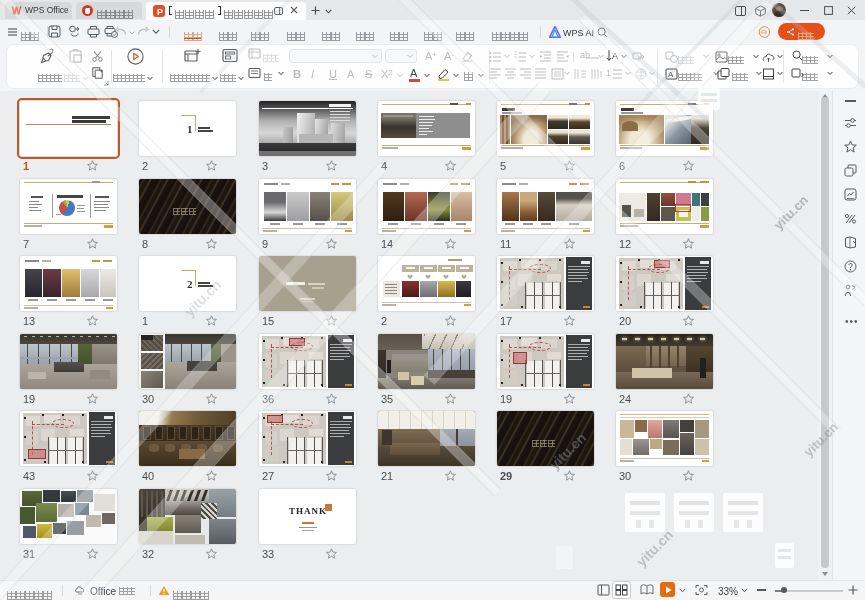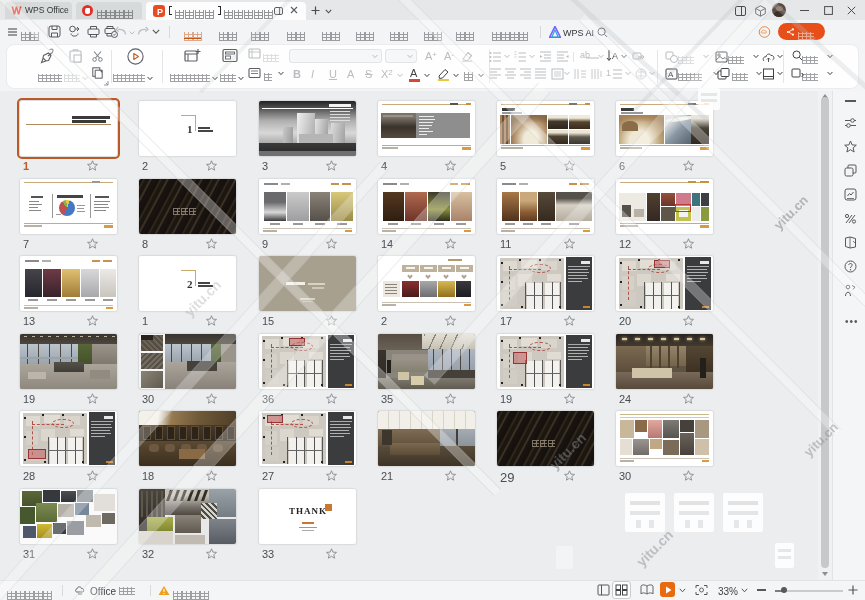--- a/index.html
+++ b/index.html
@@ -1076,21 +1076,21 @@
     <div class="abs" style="left:69px;top:1px;width:26px;height:53px;background:#3b3c3e"></div>
     <div class="abs" style="left:84px;top:5px;width:9px;height:2.5px;background:#e8e8e8"></div>
     <div class="abs" style="left:71px;top:10px;width:22px;height:1px;background:#aaa"></div>
     <div class="abs" style="left:71px;top:13px;width:20px;height:1px;background:#b2b2b2"></div>
     <div class="abs" style="left:71px;top:16px;width:21px;height:1px;background:#b2b2b2"></div>
     <div class="abs" style="left:71px;top:19px;width:19px;height:1px;background:#b2b2b2"></div>
     <div class="abs" style="left:71px;top:22px;width:20px;height:1px;background:#b2b2b2"></div>
     <div class="abs" style="left:71px;top:25px;width:14px;height:1px;background:#b2b2b2"></div>
     <div class="abs" style="left:86px;top:50px;width:7px;height:2px;background:#c8842a"></div>
   </div>
-<div class="abs" style="left:23px;top:470px;font-size:11px;color:#4a4d52;font-weight:normal">28</div>
+<div class="abs" style="left:23px;top:470px;font-size:11px;color:#4a4d52;font-weight:normal">43</div>
 <div class="abs" style="left:87px;top:470px">
     <svg width="11" height="11" viewBox="0 0 11 11">
       <path d="M5.5 0.8 L6.9 4.1 L10.5 4.4 L7.8 6.7 L8.6 10.2 L5.5 8.3 L2.4 10.2 L3.2 6.7 L0.5 4.4 L4.1 4.1 Z" fill="none" stroke="#888b90" stroke-width="0.9"></path>
     </svg>
   </div>
 <div class="abs" style="left:139px;top:411px;width:97px;height:55px;border-radius:2px;overflow:hidden;box-shadow:0 0 2px rgba(60,60,60,.35);">
     <div class="abs" style="left:0;top:0;width:97px;height:55px;background:#54442f"></div>
     <div class="abs" style="left:0px;top:0px;width:97px;height:16px;background:linear-gradient(100deg,#f4f1ea 0 20%,#967a50 34%,#6e5838 62%,#4e3e28)"></div>
     <div class="abs" style="left:0px;top:14px;width:97px;height:16px;background:linear-gradient(180deg,#46382a,#342a1e)"></div>
     <div class="abs" style="left:4px;top:15px;width:8px;height:14px;background:#2c2418;border:0.5px solid #5e4c32"></div>
@@ -1102,21 +1102,21 @@
     <div class="abs" style="left:76px;top:15px;width:8px;height:14px;background:#2c2418;border:0.5px solid #5e4c32"></div>
     <div class="abs" style="left:88px;top:15px;width:8px;height:14px;background:#2c2418;border:0.5px solid #5e4c32"></div>
     <div class="abs" style="left:0px;top:30px;width:97px;height:25px;background:linear-gradient(180deg,#5c4a32,#3a2e1e)"></div>
     <div class="abs" style="left:10px;top:33px;width:10px;height:8px;border-radius:40%;background:#6e5840"></div>
     <div class="abs" style="left:26px;top:33px;width:10px;height:8px;border-radius:40%;background:#6e5840"></div>
     <div class="abs" style="left:42px;top:33px;width:10px;height:8px;border-radius:40%;background:#6e5840"></div>
     <div class="abs" style="left:58px;top:33px;width:10px;height:8px;border-radius:40%;background:#6e5840"></div>
     <div class="abs" style="left:74px;top:33px;width:10px;height:8px;border-radius:40%;background:#6e5840"></div>
     <div class="abs" style="left:40px;top:38px;width:26px;height:10px;background:#8a6a44"></div>
   </div>
-<div class="abs" style="left:142px;top:470px;font-size:11px;color:#4a4d52;font-weight:normal">18</div>
+<div class="abs" style="left:142px;top:470px;font-size:11px;color:#4a4d52;font-weight:normal">40</div>
 <div class="abs" style="left:206px;top:470px">
     <svg width="11" height="11" viewBox="0 0 11 11">
       <path d="M5.5 0.8 L6.9 4.1 L10.5 4.4 L7.8 6.7 L8.6 10.2 L5.5 8.3 L2.4 10.2 L3.2 6.7 L0.5 4.4 L4.1 4.1 Z" fill="none" stroke="#888b90" stroke-width="0.9"></path>
     </svg>
   </div>
 <div class="abs" style="left:259px;top:411px;width:97px;height:55px;border-radius:2px;overflow:hidden;box-shadow:0 0 2px rgba(60,60,60,.35);">
     <div class="abs" style="left:0;top:0;width:97px;height:55px;background:#fff"></div>
     <div class="abs" style="left:3px;top:2px;width:64px;height:51px;background:#cdc8c0"></div>
     <div class="abs" style="left:6px;top:5px;width:14px;height:10px;background:#dedad2"></div>
     <div class="abs" style="left:24px;top:4px;width:16px;height:8px;background:#e2ded6"></div>
@@ -1174,21 +1174,21 @@
 <div class="abs" style="left:381px;top:470px;font-size:11px;color:#4a4d52;font-weight:normal">21</div>
 <div class="abs" style="left:445px;top:470px">
     <svg width="11" height="11" viewBox="0 0 11 11">
       <path d="M5.5 0.8 L6.9 4.1 L10.5 4.4 L7.8 6.7 L8.6 10.2 L5.5 8.3 L2.4 10.2 L3.2 6.7 L0.5 4.4 L4.1 4.1 Z" fill="none" stroke="#888b90" stroke-width="0.9"></path>
     </svg>
   </div>
 <div class="abs" style="left:497px;top:411px;width:97px;height:55px;border-radius:2px;overflow:hidden;box-shadow:0 0 2px rgba(60,60,60,.35);">
     <div class="abs" style="left:0;top:0;width:97px;height:55px;background:repeating-linear-gradient(118deg,#16110d 0 3px,#2e261c 4px 5px,#1c1610 6px 9px,#3a3024 10px 11px,#181310 12px 15px)"></div>
     <div class="abs" style="left:35px;top:24px;width:26px;height:7px;color:#ecdfc8"><i class="zc " style="width:7px;height:7px;margin-right:1px"></i><i class="zc " style="width:7px;height:7px;margin-right:1px"></i><i class="zc " style="width:7px;height:7px;margin-right:1px"></i></div>
   </div>
-<div class="abs" style="left:500px;top:470px;font-size:13px;color:#4a4d52;font-weight:normal">29</div>
+<div class="abs" style="left:500px;top:470px;font-size:11px;color:#4a4d52;font-weight:bold">29</div>
 <div class="abs" style="left:564px;top:470px">
     <svg width="11" height="11" viewBox="0 0 11 11">
       <path d="M5.5 0.8 L6.9 4.1 L10.5 4.4 L7.8 6.7 L8.6 10.2 L5.5 8.3 L2.4 10.2 L3.2 6.7 L0.5 4.4 L4.1 4.1 Z" fill="none" stroke="#888b90" stroke-width="0.9"></path>
     </svg>
   </div>
 <div class="abs" style="left:616px;top:411px;width:97px;height:55px;border-radius:2px;overflow:hidden;box-shadow:0 0 2px rgba(60,60,60,.35);">
     <div class="abs" style="left:0;top:0;width:97px;height:55px;background:#fff"></div>
     <div class="abs" style="left:4px;top:3px;width:89px;height:1px;background:#c8b88a"></div>
     <div class="abs" style="left:4px;top:6px;width:89px;height:0.5px;background:#d8cba8"></div>
     <div class="abs" style="left:4px;top:9px;width:14px;height:18px;background:#c9b79a"></div>

